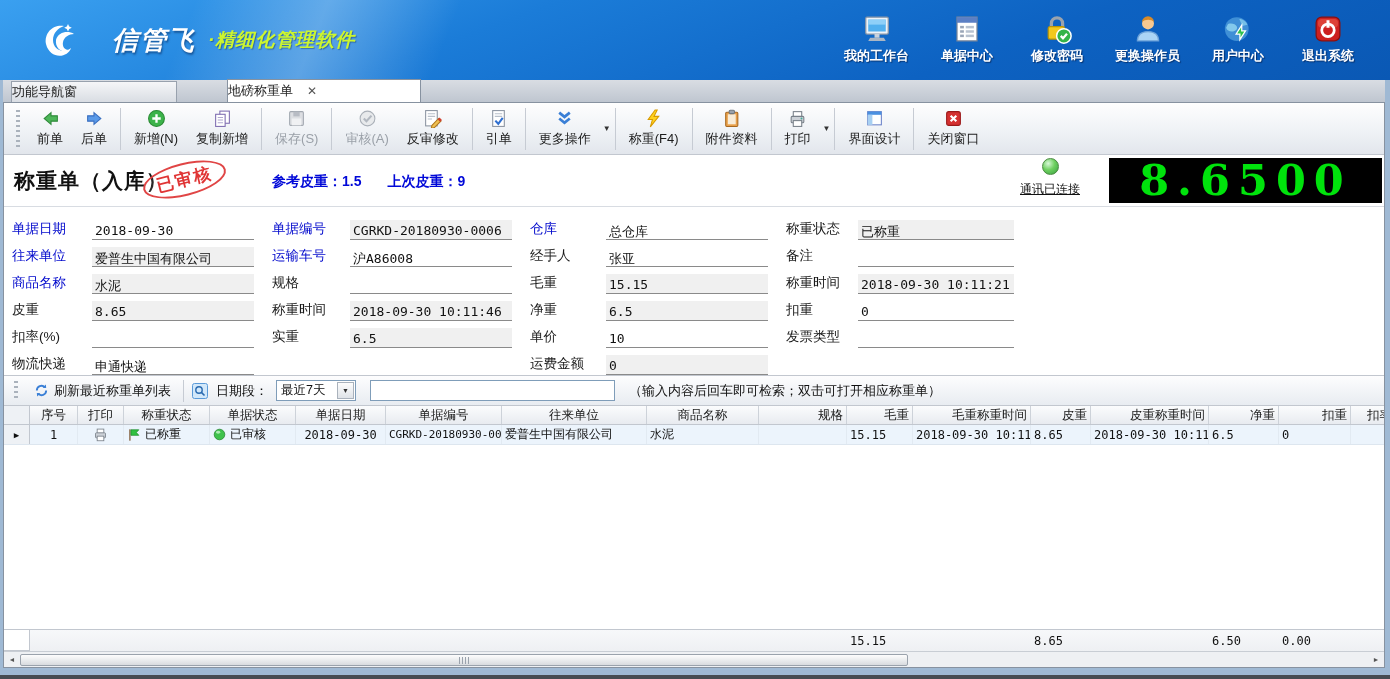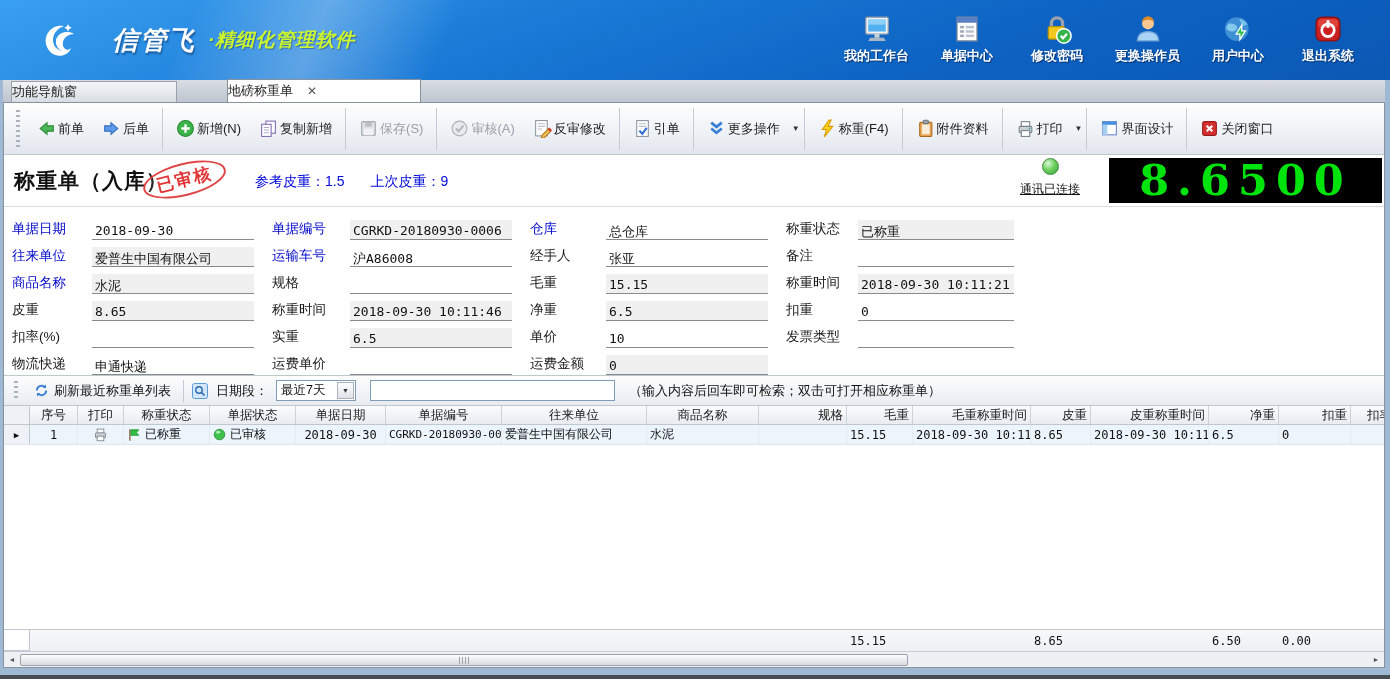--- a/index.html
+++ b/index.html
@@ -33,35 +33,35 @@
   .tab.t2{ left:176px; width:194px; height:23px; background:#fff; border-color:#8792a0; font-weight:normal;margin-left:48px;}
   .tab .close{ font-size:12px; color:#555; cursor:pointer; line-height:1;}
   
   .tabpage{ position:absolute; top:103px; left:3px; right:5px; bottom:7px; background:#fff;
      border:1px solid #8792a0; border-top:none; display:flex; flex-direction:column; overflow:hidden;}
   
   .toolbar{ height:52px; background:linear-gradient(#fefefe,#eef1f5 60%,#e2e6ec);
      border-bottom:1px solid #c2c7cf; display:flex; align-items:center; padding-left:12px; flex-shrink:0;}
   .grip{ width:4px; height:38px; margin-right:8px;
      background:repeating-linear-gradient(#aab2bc 0 2px, transparent 2px 5px); }
-  .tbtn{ display:flex; flex-direction:row; align-items:center; justify-content:center; gap:2px;
+  .tbtn{ display:flex; flex-direction:column; align-items:center; justify-content:center; gap:2px;
      padding:3px 9px; border-radius:3px; cursor:pointer; white-space:nowrap;}
   .tbtn svg{ width:19px; height:19px;}
   .tbtn span{ font-size:13px; color:#1c1c1c;}
   .tbtn.disabled span{ color:#9aa0a8;}
   .tsep{ width:1px; height:42px; background:#c6cbd3; margin:0 4px; flex-shrink:0;}
   .darr{ font-size:8px; color:#333; margin-left:3px; align-self:center;}
   .tbtn-wrap{ display:flex; align-items:center;}
   
   .docheader{ position:relative; height:52px; background:#fff; flex-shrink:0; border-bottom:1px solid #d8dce2;}
   .doc-title{ position:absolute; left:10px; top:12px; font-size:21px; font-weight:bold; color:#111; letter-spacing:1px;text-align:center;}
   .stamp{ position:absolute; left:138px; top:8px; transform:rotate(-14deg);
      border:2.5px solid #e04545; border-radius:50%; padding:3px 12px; color:#e03535; font-size:17px; font-weight:bold;
      letter-spacing:2px; background:rgba(255,255,255,.1);}
-  .doc-info{ position:absolute; left:251px; top:18px; font-size:14px; font-weight:normal; color:#0008d8; display:flex; gap:26px;}
+  .doc-info{ position:absolute; left:268px; top:18px; font-size:14px; font-weight:bold; color:#0008d8; display:flex; gap:26px;}
   .comm{ position:absolute; right:292px; top:3px; width:84px; text-align:center; cursor:pointer;}
   .comm .orb{ display:inline-block; width:17px; height:17px; border-radius:50%;
      background:radial-gradient(circle at 35% 30%, #d8f8d8, #6fd060 45%, #35a040); border:1px solid #4a8a40;}
   .comm .lbl{ font-size:12px; color:#111; text-decoration:underline; margin-top:2px; white-space:nowrap;}
   .led{ position:absolute; right:2px; top:3px; width:273px; height:45px; background:#000;
      color:#00e30c; font-family:"DejaVu Serif", serif; font-weight:bold; font-size:43px; line-height:44px;
      text-align:center; letter-spacing:8px;}
   
   .formarea{ height:168px; background:#fff; flex-shrink:0; display:flex; padding:6px 0 0 8px; gap:18px;}
   .fcol{ display:flex; flex-direction:column; }
@@ -390,24 +390,20 @@
             <span class="flabel">规格</span>
             <span class="fval"></span>
           </div>
         <div class="frow">
             <span class="flabel">称重时间</span>
             <span class="fval ro">2018-09-30 10:11:46</span>
           </div>
         <div class="frow">
             <span class="flabel">实重</span>
             <span class="fval ro">6.5</span>
-          </div>
-        <div class="frow">
-            <span class="flabel">运费单价</span>
-            <span class="fval"></span>
           </div>
       </div>
       <div class="fcol c3">
         <div class="frow">
             <span class="flabel req">仓库</span>
             <span class="fval">总仓库</span>
           </div>
         <div class="frow">
             <span class="flabel">经手人</span>
             <span class="fval">张亚</span>

